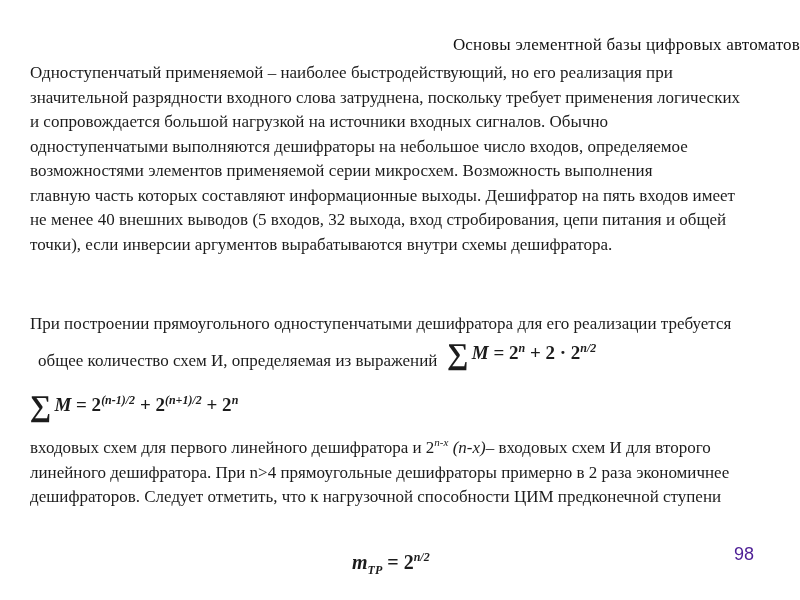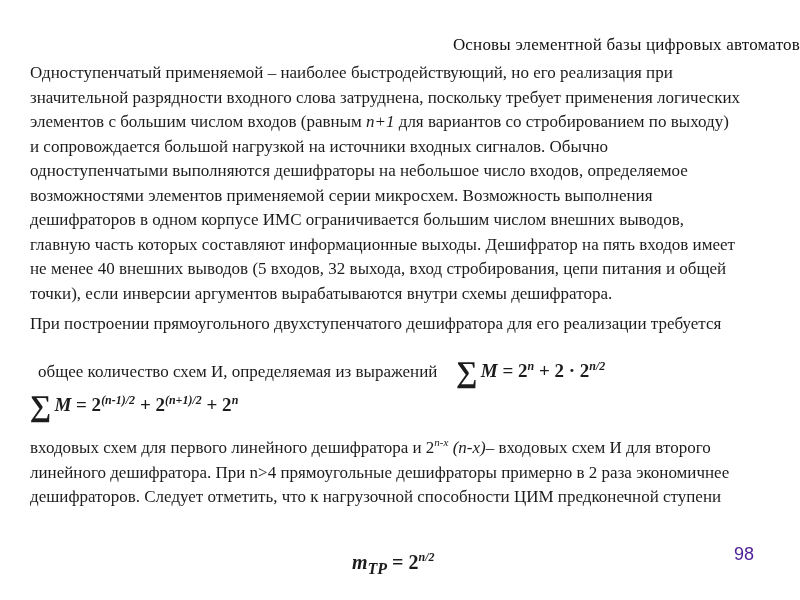--- a/index.html
+++ b/index.html
@@ -35,59 +35,56 @@
   .formula sup{font-size:12px;font-weight:600;}
   .formula sub{font-size:12px;font-weight:600;}
   .sum{
     font-size:30px;
     font-weight:700;
     vertical-align:-5px;
     margin-right:3px;
     font-style:normal;
   }
   .formula-row{
-    position:absolute;top:352px;left:38px;
-    display:flex;align-items:center;
+    position:absolute;top:331px;left:38px;
+    display:flex;align-items:flex-end;
     font-size:17px;
     height:40px;
     white-space:nowrap;
-    gap:9px;
   }
   .formula-row .formula{margin:0 2px 0 10px;}
   .f2{position:absolute;top:389px;left:30px;}
   .f3{position:absolute;top:551px;left:352px;font-size:20px;}
-  .f3 sub{font-size:16px;}
+  .f3 sub{font-size:12px;}
   .page-number{
     position:absolute;top:544px;right:46px;
     font-family:"Liberation Sans", sans-serif;
     font-size:18px;
     color:#4c1d95;
   }
 </style>
 </head>
 <body>
 
 <div class="slide">
   <div class="title">Основы элементной базы цифровых автоматов</div>
 
   <div class="para p1">
       <div class="line">Одноступенчатый применяемой – наиболее быстродействующий, но его реализация при</div>
       <div class="line">значительной разрядности входного слова затруднена, поскольку требует применения логических</div>
-      <div class="line">элементов с большим числом входов (равным <span class="it">n+1</span> для вариантов со стробированием по выходу)</div>
       <div class="line">и сопровождается большой нагрузкой на источники входных сигналов. Обычно</div>
       <div class="line">одноступенчатыми выполняются дешифраторы на небольшое число входов, определяемое</div>
       <div class="line">возможностями элементов применяемой серии микросхем. Возможность выполнения</div>
-      <div class="line">дешифраторов в одном корпусе ИМС ограничивается большим числом внешних выводов,</div>
       <div class="line">главную часть которых составляют информационные выходы. Дешифратор на пять входов имеет</div>
       <div class="line">не менее 40 внешних выводов (5 входов, 32 выхода, вход стробирования, цепи питания и общей</div>
       <div class="line">точки), если инверсии аргументов вырабатываются внутри схемы дешифратора.</div>
     </div>
 
   <div class="para p2intro">
-    <div class="line">При построении прямоугольного двухступенчатого дешифратора для его реализации требуется</div>
+    <div class="line">При построении прямоугольного одноступенчатыми дешифратора для его реализации требуется</div>
   </div>
 
   <div class="formula-row">
     <span>общее количество схем И, определяемая из выражений</span>
     <span class="formula"><span class="sum">∑</span><span class="it">M</span> = 2<sup>n</sup> + 2 · 2<sup>n/2</sup></span>
   </div>
 
   <div class="formula f2"><span class="sum">∑</span><span class="it">M</span> = 2<sup>(n-1)/2</sup> + 2<sup>(n+1)/2</sup> + 2<sup>n</sup></div>
 
   <div class="para p3">

